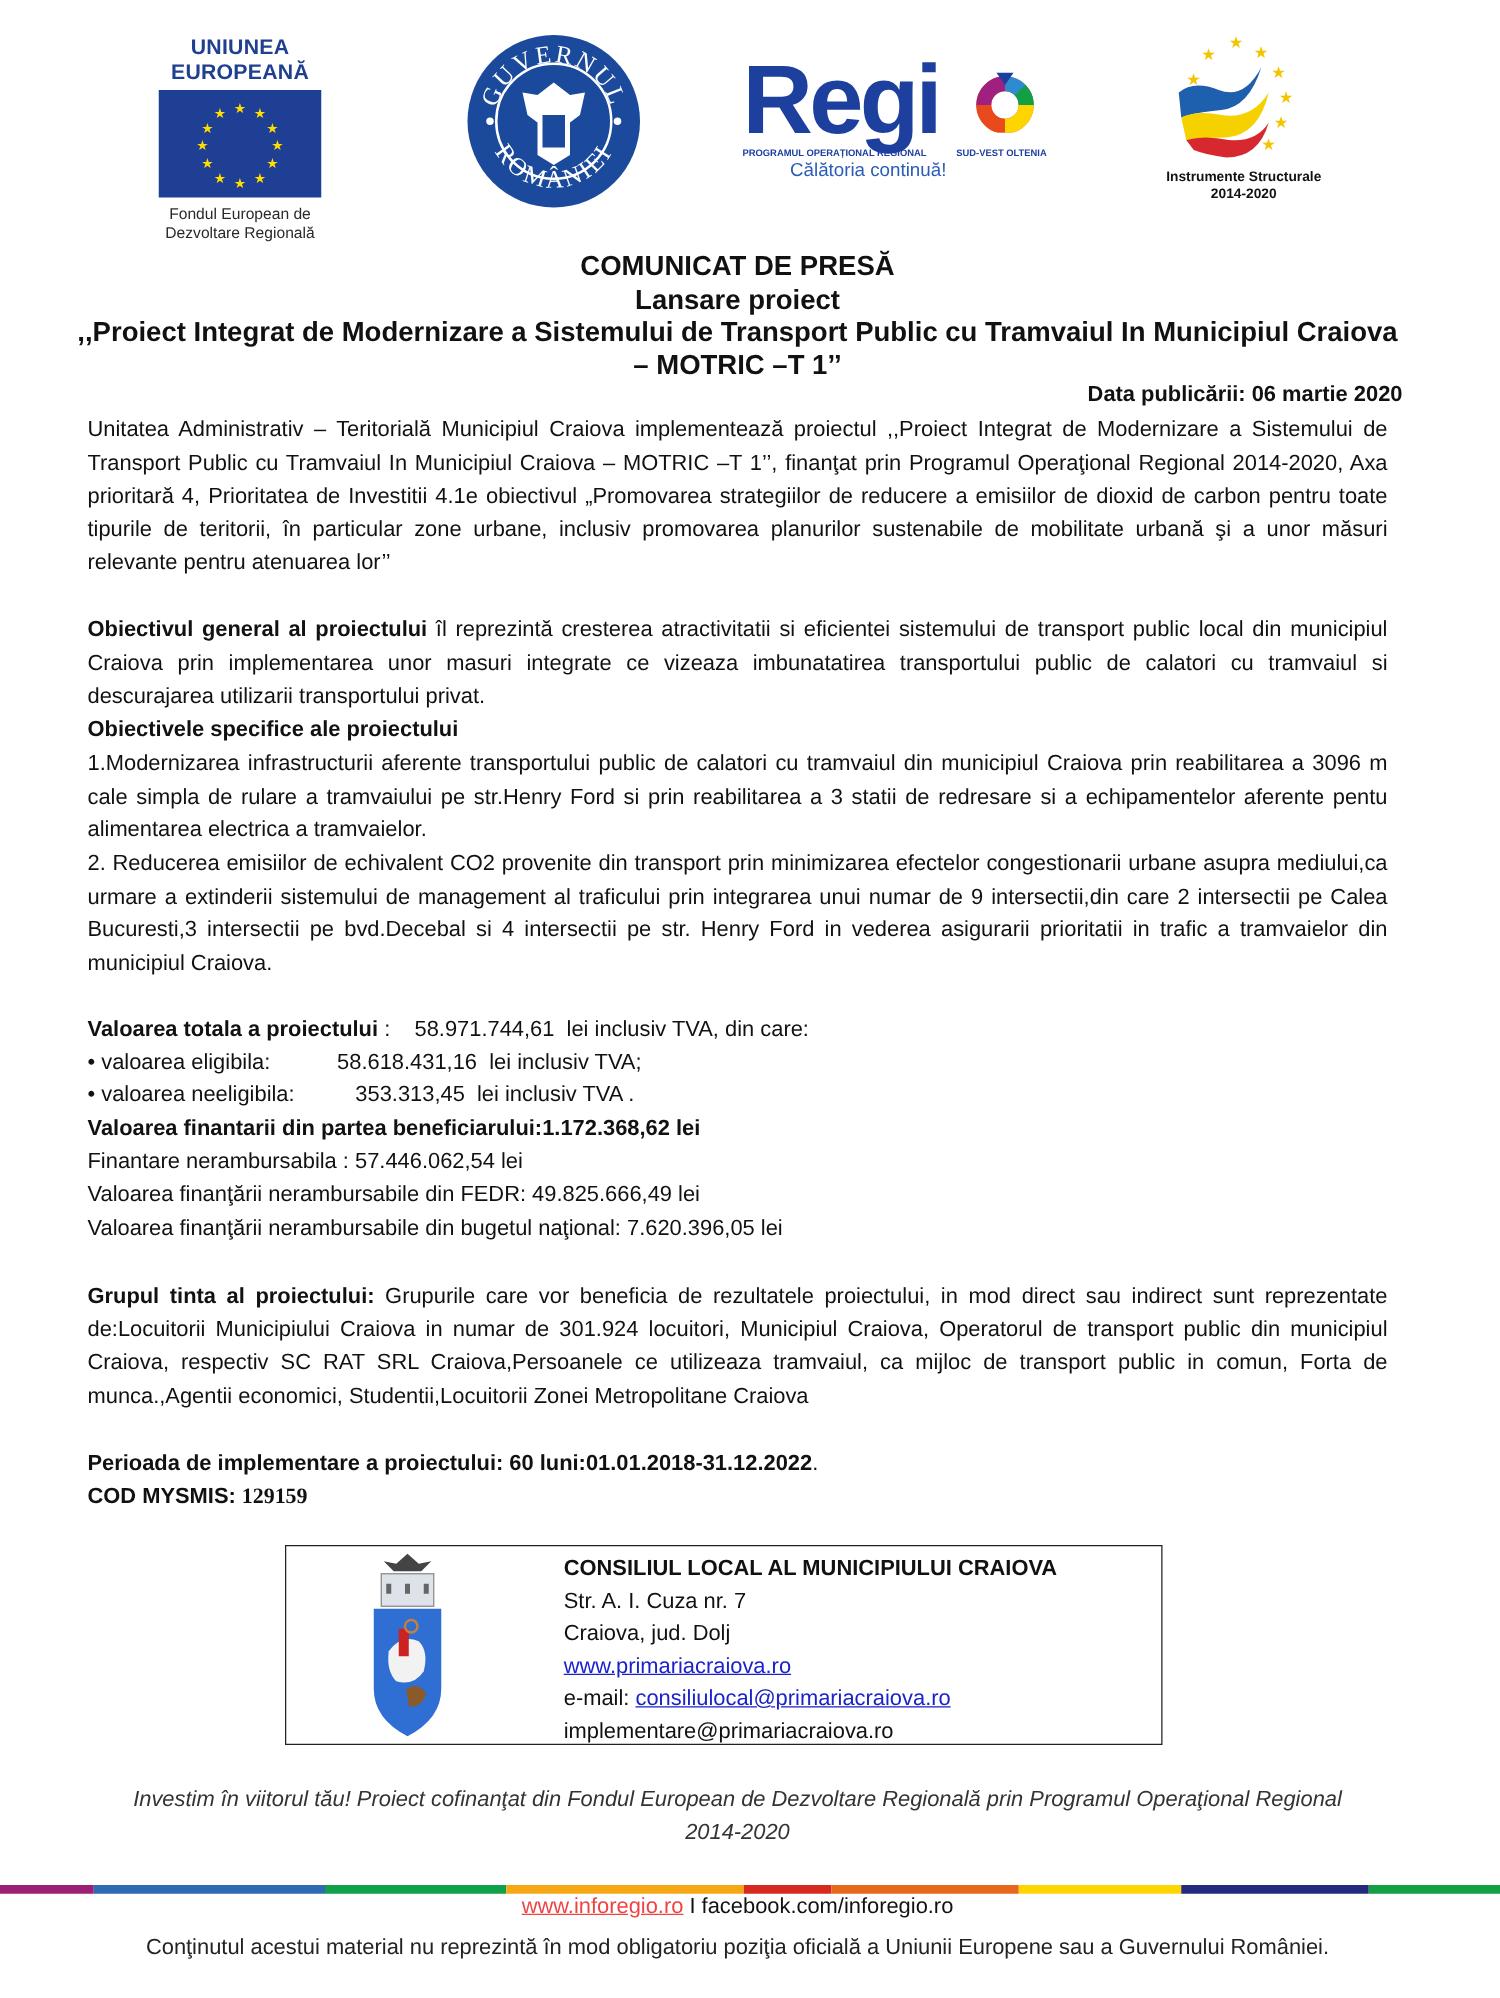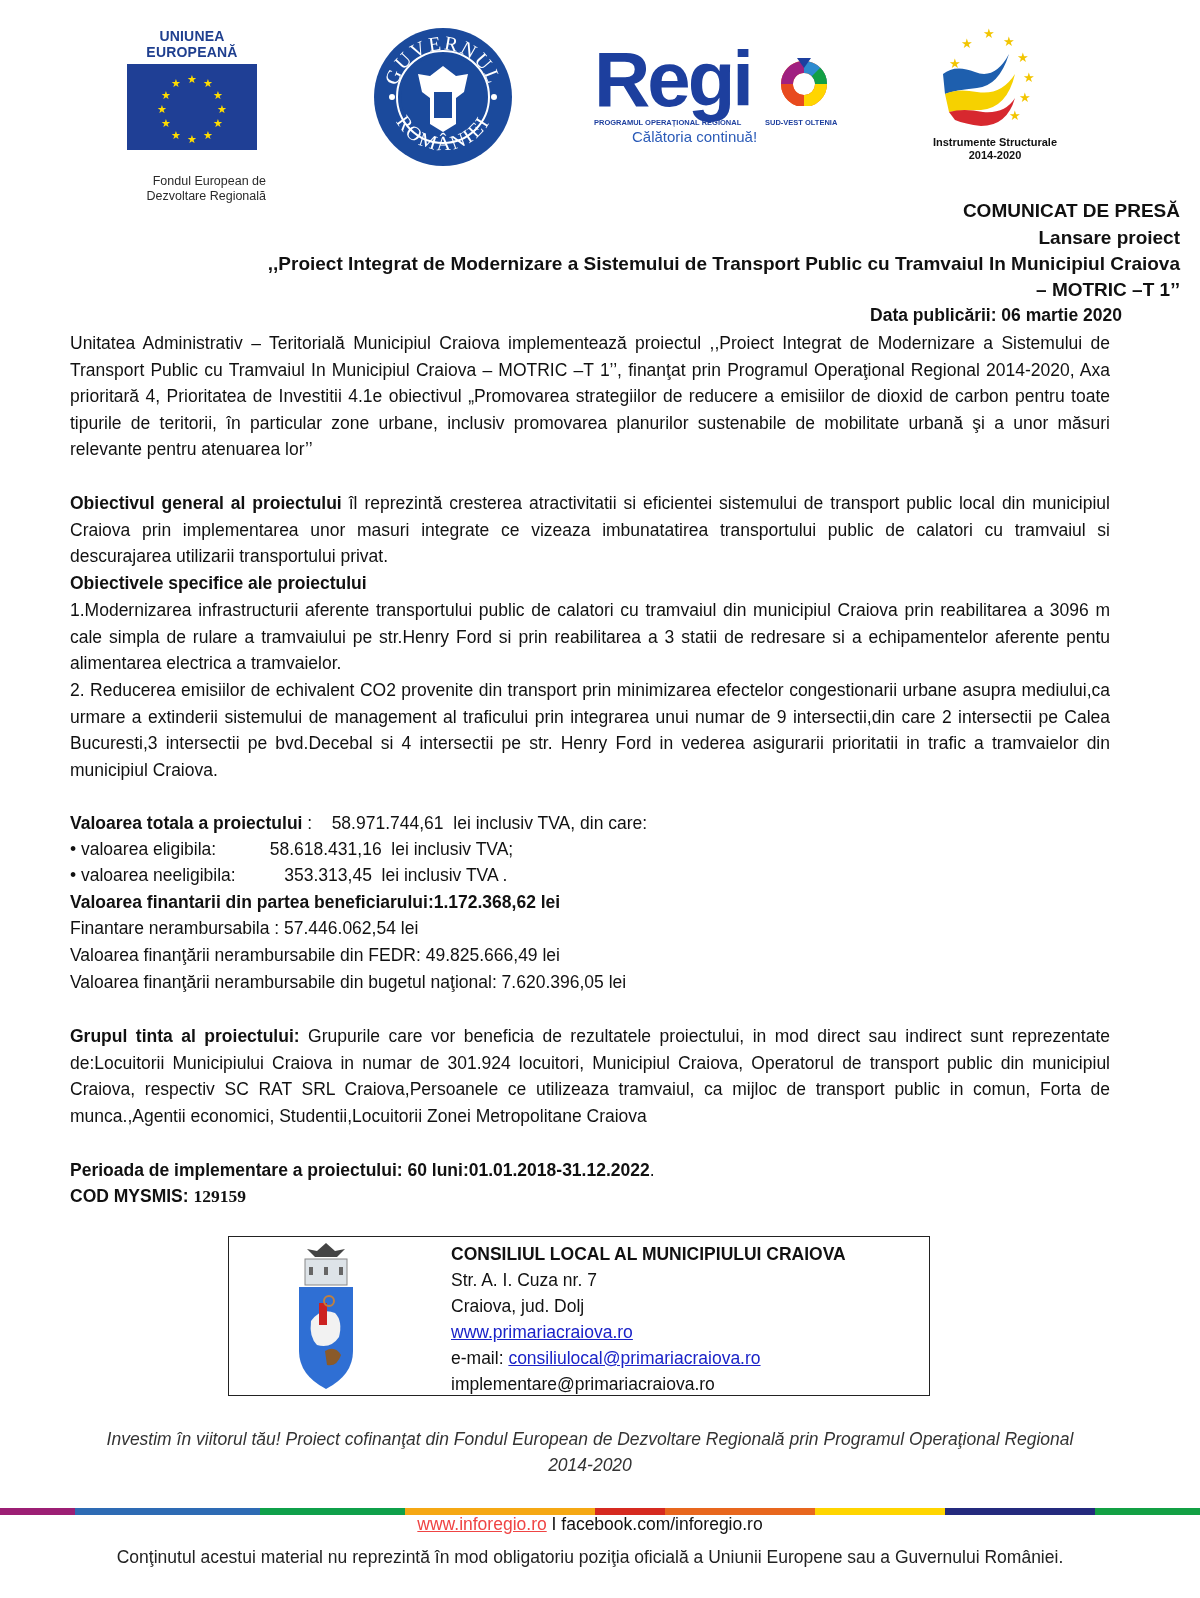--- a/index.html
+++ b/index.html
@@ -2,40 +2,40 @@
 <html><head>
 <meta charset="utf-8">
 <style>
   html, body { margin: 0; padding: 0; background: #ffffff; }
   body { width: 1200px; height: 1598px; position: relative; overflow: hidden;
          font-family: "Liberation Sans", sans-serif; color: #111; }
 
   
   .logo { position: absolute; }
   .eu-logo { left: 118px; top: 22px; width: 148px; height: 150px; text-align: center; }
-  .eu-top { font-size: 14px; color: #1f3f8f; font-weight: bold; letter-spacing: 0.2px; margin-top: 6px; }
+  .eu-top { font-size: 17px; color: #1f3f8f; font-weight: bold; letter-spacing: 0.2px; margin-top: 6px; }
   .eu-flag { width: 130px; height: 86px; background: #1f3f95; margin: 4px auto 0; position: relative; }
   .eu-flag .star { position: absolute; color: #ffdd00; font-size: 11px; line-height: 11px; }
-  .eu-bottom { font-size: 12.5px; color: #2a2a2a; line-height: 15px; margin-top: 24px; text-align: right; }
+  .eu-bottom { font-size: 12.5px; color: #2a2a2a; line-height: 15px; margin-top: 6px; }
 
   .gov-logo { left: 372px; top: 26px; width: 142px; height: 142px; }
 
   .regio-logo { left: 590px; top: 40px; width: 250px; height: 110px; }
   .regio-word { position: absolute; left: 4px; top: -6px; font-size: 78px; font-weight: bold;
                 color: #1d3f9e; letter-spacing: -3px; font-family: Liberation Sans, sans-serif; }
   .regio-ring { position: absolute; left: 190px; top: 18px; width: 48px; height: 48px; }
   .regio-sub1 { position: absolute; left: 4px; top: 78px; font-size: 7.5px; font-weight: bold; color: #1d3f9e; }
   .regio-sub2 { position: absolute; left: 175px; top: 78px; font-size: 7.5px; font-weight: bold; color: #1d3f9e; }
   .regio-tag { position: absolute; left: 42px; top: 88px; font-size: 15px; color: #2b5bb8; }
 
   .is-logo { left: 915px; top: 24px; width: 160px; height: 150px; text-align: center; }
   .is-text { position: absolute; top: 112px; left: 0; width: 160px; font-size: 11px; font-weight: bold; line-height: 13px; color: #111; }
 
   
-  .hdr { position: absolute; left: 0; width: 1180px; text-align: right; font-weight: bold; font-size: 19px; }
+  .hdr { position: absolute; left: 0; width: 1180px; text-align: center; font-weight: bold; font-size: 22px; }
   .pubdate { position: absolute; right: 78px; top: 305px; font-weight: bold; font-size: 17.5px; }
 
   
   .para { position: absolute; left: 70px; width: 1040px; font-size: 17.5px; line-height: 26.5px; text-align: justify; }
   .para b { font-weight: bold; }
   .line { position: absolute; left: 70px; font-size: 17.5px; line-height: 26px; white-space: pre; }
   .bold { font-weight: bold; }
 
   
   .contact-box { position: absolute; left: 228px; top: 1236px; width: 702px; height: 160px;

